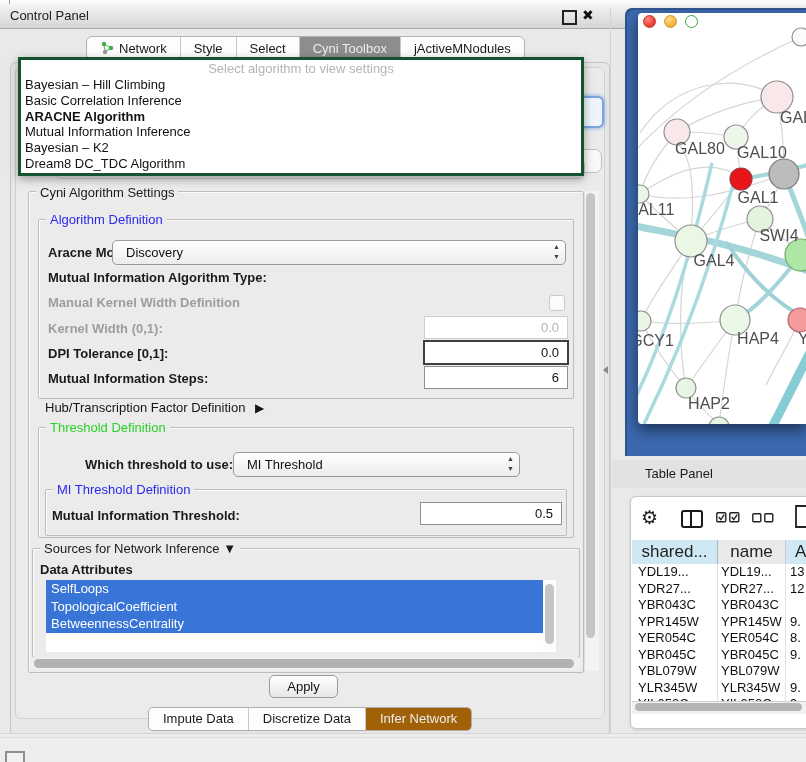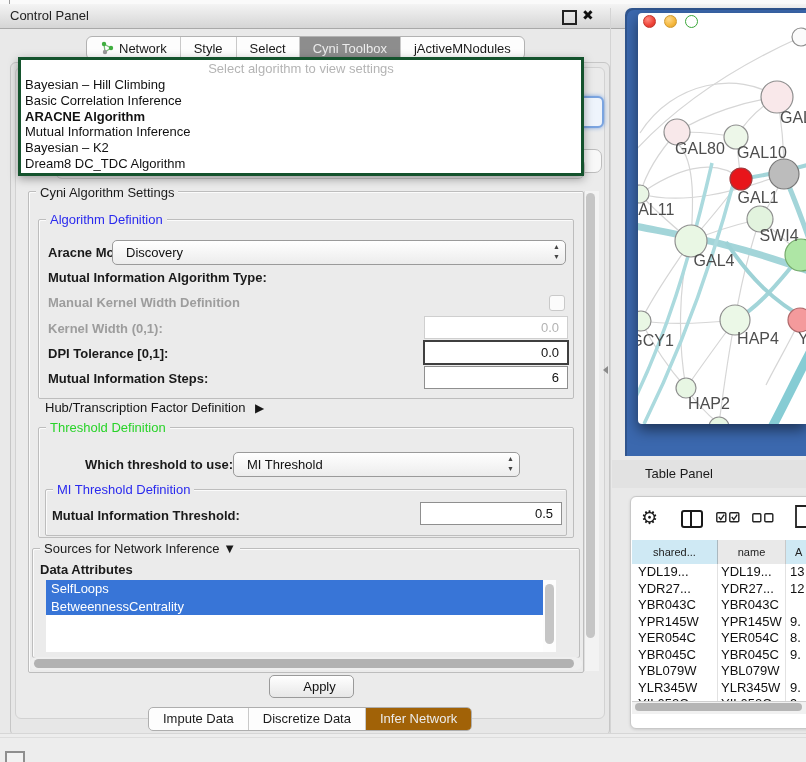--- a/index.html
+++ b/index.html
@@ -58,21 +58,21 @@
   
   .blueframe{left:625px;top:8px;width:181px;height:448px;background:#3b68ae;border-top-left-radius:7px;
              box-shadow:inset 2px 2px 0 rgba(0,0,0,.18);}
   .netwin{left:638px;top:13px;width:168px;height:411px;background:#fff;border-radius:4px 0 0 4px;
           box-shadow:0 6px 14px rgba(0,0,0,.5);overflow:hidden;}
   .light{position:absolute;top:2px;width:13px;height:13px;border-radius:50%;}
   
   .tp-head{left:612px;top:460px;width:194px;height:28px;background:#e2e2e2;line-height:28px;}
   .tp-box{left:630px;top:496px;width:200px;height:231px;background:#fff;border:1px solid #c8c8c8;border-radius:6px;
           box-shadow:0 1px 3px rgba(0,0,0,.12);}
-  .hcell{position:absolute;top:540px;height:24px;line-height:24px;text-align:center;font-size:11px;color:#222;
+  .hcell{position:absolute;top:540px;height:24px;line-height:24px;text-align:center;font-size:17px;color:#222;
          border-bottom:1px solid #9a9a9a;}
   .trow{display:flex;height:16.5px;line-height:16.5px;font-size:13px;color:#101010;white-space:nowrap;}
   .tc1{width:85px;padding-left:6px;box-sizing:border-box;}
   .tc2{width:68px;padding-left:4px;box-sizing:border-box;}
   .tc3{flex:1;padding-left:5px;}
   .colline{position:absolute;top:564px;height:137px;width:1px;background:#e2e2e2;}
   svg text{font-family:"Liberation Sans","DejaVu Sans",sans-serif;}
 </style>
 </head>
 <body>
@@ -177,32 +177,33 @@
   <div class="legend blue" style="left:53px;top:482px;">MI Threshold Definition</div>
   <div class="lbl" style="left:52px;top:508px;">Mutual Information Threshold:</div>
   <div class="tfield" style="left:420px;top:502px;width:124px;">0.5</div>
 
   <div class="abs group" style="left:32px;top:548px;width:546px;height:108px;"></div>
   <div class="legend" style="left:40px;top:541px;">Sources for Network Inference ▼</div>
   <div class="lbl" style="left:40px;top:562px;">Data Attributes</div>
 
   <div class="abs" style="left:46px;top:580px;width:497px;height:72px;overflow:hidden;background:#fff;">
     <div class="attr">SelfLoops</div>
+    <div class="attr">TopologicalCoefficient</div>
     <div class="attr">BetweennessCentrality</div>
   </div>
   <div class="abs" style="left:543px;top:580px;width:13px;height:72px;background:#fdfdfd;"></div>
   <div class="abs thumb" style="left:545px;top:584px;width:9px;height:60px;"></div>
 
   <div class="abs" style="left:30px;top:657px;width:552px;height:13px;background:#efefef;border-radius:6px;"></div>
   <div class="abs thumb" style="left:34px;top:659px;width:540px;height:9px;background:#b2b2b2;"></div>
 
   <div class="abs sb-track-v" style="left:584px;top:191px;width:14px;height:480px;"></div>
   <div class="abs thumb" style="left:586px;top:193px;width:9px;height:445px;"></div>
 
-  <div class="btn" style="left:269px;top:675px;width:67px;padding-left:16px;">Apply</div>
+  <div class="btn" style="left:269px;top:675px;width:67px;">Apply</div>
 
   <div class="abs" style="left:148px;top:707px;z-index:10;">
     <div class="tabbar2">
       <div class="tab2">Impute Data</div>
       <div class="tab2">Discretize Data</div>
       <div class="tab2 sel">Infer Network</div>
     </div>
   </div>
 
   <div class="abs" style="left:610px;top:8px;width:1px;height:726px;background:#d4d4d4;"></div>

